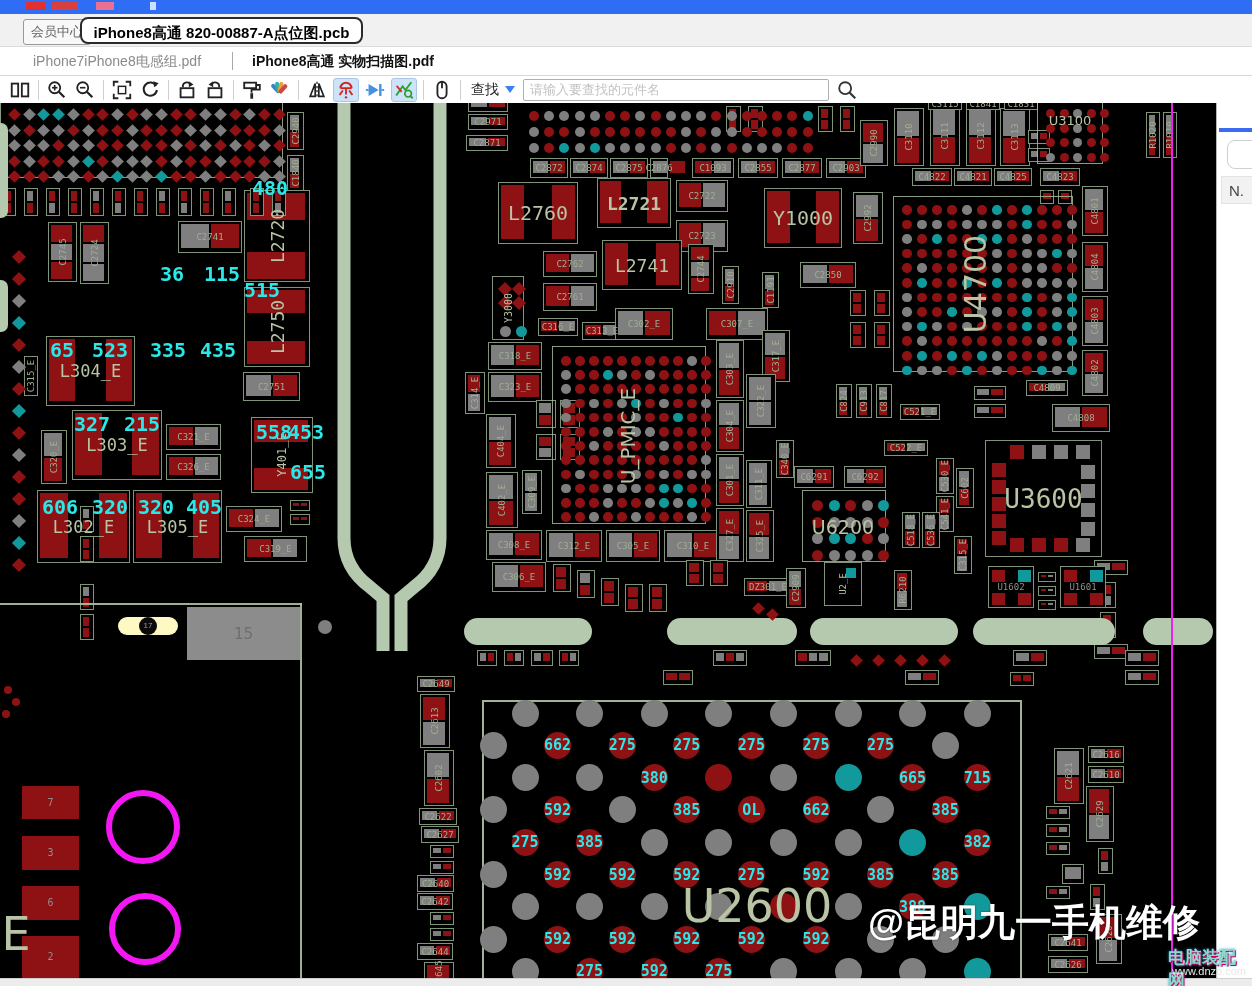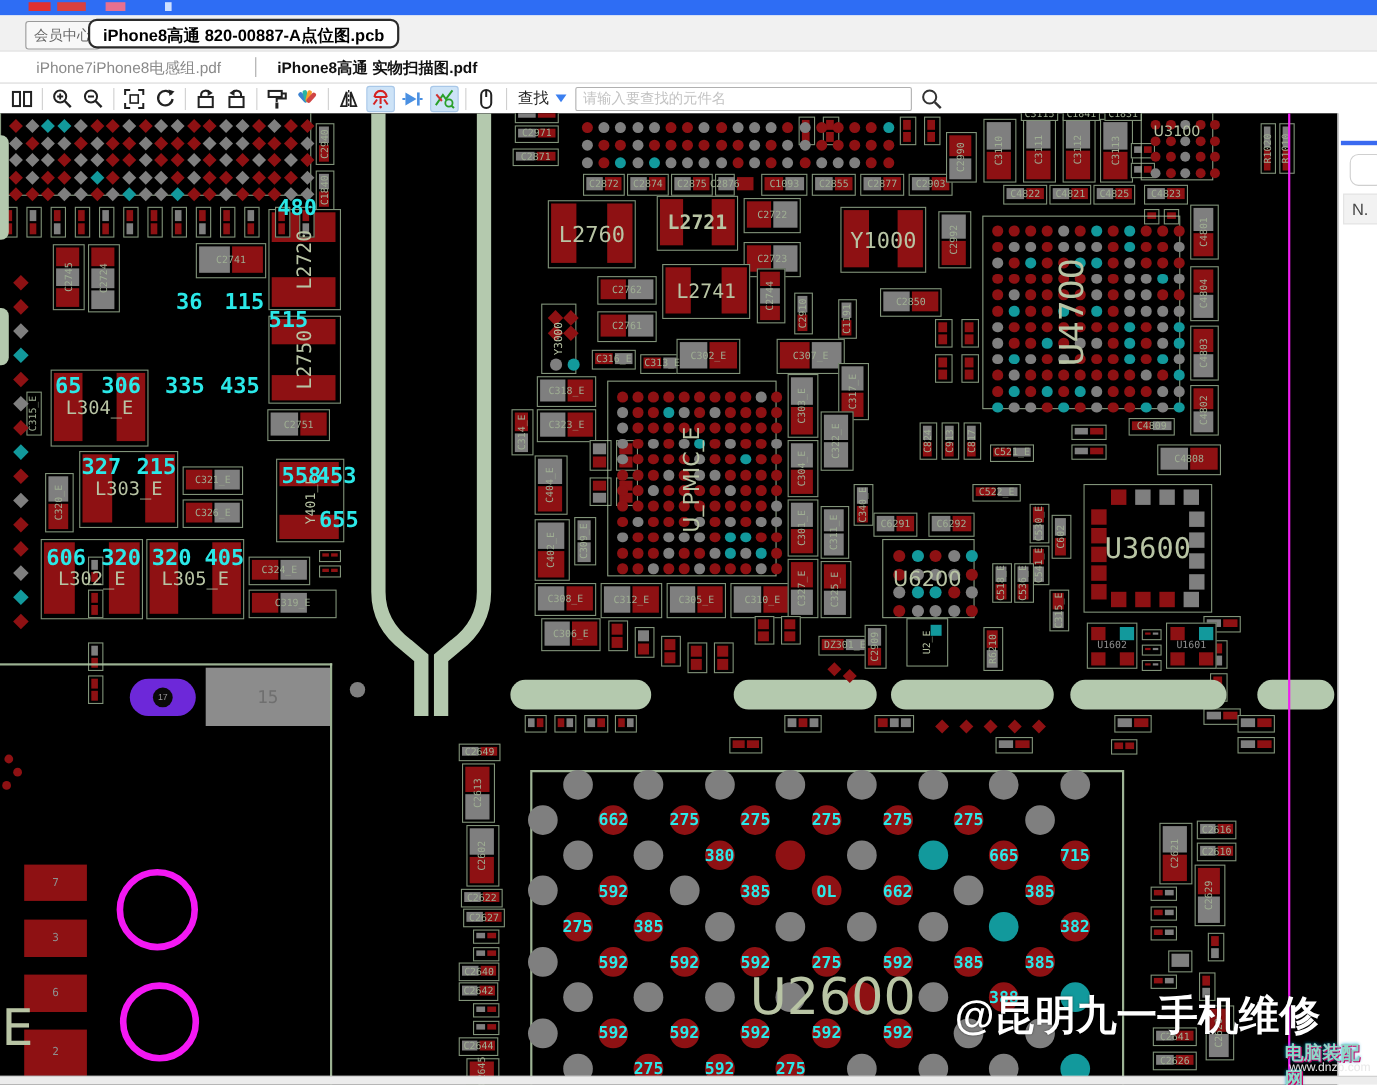--- a/index.html
+++ b/index.html
@@ -278,21 +278,21 @@
     <div class="comp" style="position: absolute; left: 133px; top: 387px; width: 89px; height: 73px;">
       <div style="position: absolute; background: rgb(142, 17, 19); left: 2px; top: 2px; width: 26.3333px; height: 65px;"></div>
       <div style="position: absolute; background: rgb(142, 17, 19); left: 58.6667px; top: 2px; width: 26.3333px; height: 65px;"></div>
       <span class="clabel" style="font-size: 17px; color: rgb(184, 196, 164);">L305_E</span>
     </div>
     <div class="comp" style="position: absolute; left: 226px; top: 403px; width: 56px; height: 26px;">
       <div style="position: absolute; background: rgb(142, 17, 19); left: 2px; top: 2px; width: 24px; height: 18px;"></div>
       <div style="position: absolute; background: rgb(127, 127, 127); left: 28px; top: 2px; width: 24px; height: 18px;"></div>
       <span class="clabel">C324_E</span>
     </div>
-    <div class="comp" style="position: absolute; left: 226px; top: 433px; width: 80px; height: 26px;">
+    <div class="comp" style="position: absolute; left: 244px; top: 433px; width: 63px; height: 26px;">
       <div style="position: absolute; background: rgb(142, 17, 19); left: 2px; top: 2px; width: 24px; height: 18px;"></div>
       <div style="position: absolute; background: rgb(127, 127, 127); left: 28px; top: 2px; width: 24px; height: 18px;"></div>
       <span class="clabel">C319_E</span>
     </div>
     <div class="comp" style="position: absolute; left: 468px; top: -5px; width: 40px; height: 14px;">
       <div style="position: absolute; background: rgb(127, 127, 127); left: 2px; top: 2px; width: 16px; height: 6px;"></div>
       <div style="position: absolute; background: rgb(142, 17, 19); left: 20px; top: 2px; width: 16px; height: 6px;"></div>
     </div>
     <div class="comp" style="position: absolute; left: 468px; top: 11px; width: 40px; height: 16px;">
       <div style="position: absolute; background: rgb(127, 127, 127); left: 2px; top: 2px; width: 16px; height: 8px;"></div>
@@ -1702,21 +1702,21 @@
     <div class="cyan" style="position: absolute; left: 718.8px; top: 868.4px; transform: translate(-50%, -50%); font-size: 15px; z-index: 6;">275</div>
     <div class="dot" style="position: absolute; left: 769.9px; top: 854.9px; width: 27px; height: 27px; border-radius: 50%; background: rgb(127, 127, 127);"></div>
     <div class="dot" style="position: absolute; left: 834.5px; top: 854.9px; width: 27px; height: 27px; border-radius: 50%; background: rgb(127, 127, 127);"></div>
     <div class="dot" style="position: absolute; left: 899.1px; top: 854.9px; width: 27px; height: 27px; border-radius: 50%; background: rgb(127, 127, 127);"></div>
     <div class="dot" style="position: absolute; left: 963.7px; top: 854.9px; width: 27px; height: 27px; border-radius: 50%; background: rgb(18, 153, 156);"></div>
     <div class="cyan" style="position: absolute; left: 252px; top: 73px; font-size: 20px;">480</div>
     <div class="cyan" style="position: absolute; left: 160px; top: 159px; font-size: 20px;">36</div>
     <div class="cyan" style="position: absolute; left: 204px; top: 159px; font-size: 20px;">115</div>
     <div class="cyan" style="position: absolute; left: 244px; top: 175px; font-size: 20px;">515</div>
     <div class="cyan" style="position: absolute; left: 50px; top: 235px; font-size: 20px;">65</div>
-    <div class="cyan" style="position: absolute; left: 92px; top: 235px; font-size: 20px;">306</div>
+    <div class="cyan" style="position: absolute; left: 92px; top: 235px; font-size: 20px;">523</div>
     <div class="cyan" style="position: absolute; left: 150px; top: 235px; font-size: 20px;">335</div>
     <div class="cyan" style="position: absolute; left: 200px; top: 235px; font-size: 20px;">435</div>
     <div class="cyan" style="position: absolute; left: 74px; top: 309px; font-size: 20px;">327</div>
     <div class="cyan" style="position: absolute; left: 124px; top: 309px; font-size: 20px;">215</div>
     <div class="cyan" style="position: absolute; left: 256px; top: 317px; font-size: 20px;">558</div>
     <div class="cyan" style="position: absolute; left: 288px; top: 317px; font-size: 20px;">453</div>
     <div class="cyan" style="position: absolute; left: 290px; top: 357px; font-size: 20px;">655</div>
     <div class="cyan" style="position: absolute; left: 42px; top: 392px; font-size: 20px;">606</div>
     <div class="cyan" style="position: absolute; left: 92px; top: 392px; font-size: 20px;">320</div>
     <div class="cyan" style="position: absolute; left: 138px; top: 392px; font-size: 20px;">320</div>
@@ -1736,21 +1736,21 @@
     <div style="position: absolute; left: -6px; top: 177px; width: 14px; height: 52px; border-radius: 7px; background: rgb(180, 201, 174);"></div>
     <div style="position: absolute; left: 1171px; top: 0px; width: 2px; height: 883px; background: rgb(239, 31, 239); z-index: 8;"></div>
     <div style="position: absolute; left: 0px; top: 500px; width: 302px; height: 2px; background: rgba(172, 196, 162, 0.9); z-index: 8;"></div>
     <div style="position: absolute; left: 300px; top: 500px; width: 2px; height: 383px; background: rgba(172, 196, 162, 0.9); z-index: 8;"></div>
     <div style="position: absolute; left: 106px; top: 687px; width: 74px; height: 74px; border: 6px solid rgb(243, 24, 243); border-radius: 50%; box-sizing: border-box;"></div>
     <div style="position: absolute; left: 109px; top: 790px; width: 72px; height: 72px; border: 6px solid rgb(243, 24, 243); border-radius: 50%; box-sizing: border-box;"></div>
     <div style="position: absolute; left: 22px; top: 683px; width: 57px; height: 33px; background: rgb(142, 17, 19); color: rgb(143, 143, 143); font-size: 10px; text-align: center; line-height: 33px; font-family: &quot;DejaVu Sans Mono&quot;, monospace;">7</div>
     <div style="position: absolute; left: 22px; top: 733px; width: 57px; height: 34px; background: rgb(142, 17, 19); color: rgb(143, 143, 143); font-size: 10px; text-align: center; line-height: 34px; font-family: &quot;DejaVu Sans Mono&quot;, monospace;">3</div>
     <div style="position: absolute; left: 22px; top: 783px; width: 57px; height: 34px; background: rgb(142, 17, 19); color: rgb(143, 143, 143); font-size: 10px; text-align: center; line-height: 34px; font-family: &quot;DejaVu Sans Mono&quot;, monospace;">6</div>
     <div style="position: absolute; left: 22px; top: 833px; width: 57px; height: 42px; background: rgb(142, 17, 19); color: rgb(143, 143, 143); font-size: 10px; text-align: center; line-height: 42px; font-family: &quot;DejaVu Sans Mono&quot;, monospace;">2</div>
-    <div style="position: absolute; left: 118px; top: 514px; width: 60px; height: 34px; background: #6d28d9; border-radius: 17px;">
+    <div style="position: absolute; left: 118px; top: 514px; width: 60px; height: 18px; background: #fef9c3; border-radius: 17px;">
       <div style="position: absolute; left: 50%; top: 50%; transform: translate(-50%, -50%); width: 18px; height: 18px; background: rgb(10, 10, 10); border-radius: 50%; color: rgb(154, 154, 154); font-size: 8px; text-align: center; line-height: 18px;">17</div>
     </div>
     <div style="position: absolute; left: 187px; top: 504px; width: 113px; height: 53px; background: rgb(140, 140, 140); color: rgb(111, 111, 111); font-size: 16px; text-align: center; line-height: 53px; font-family: &quot;DejaVu Sans Mono&quot;, monospace;">15</div>
     <div class="dot" style="position: absolute; left: 318px; top: 517px; width: 14px; height: 14px; background: rgb(127, 127, 127); border-radius: 50%;"></div>
     <div class="dot" style="position: absolute; left: 4px; top: 583px; width: 8px; height: 8px; background: rgb(142, 17, 19); border-radius: 50%;"></div>
     <div class="dot" style="position: absolute; left: 12px; top: 595px; width: 8px; height: 8px; background: rgb(142, 17, 19); border-radius: 50%;"></div>
     <div class="dot" style="position: absolute; left: 2px; top: 607px; width: 8px; height: 8px; background: rgb(142, 17, 19); border-radius: 50%;"></div>
     <div class="dot" style="position: absolute; left: 500px; top: 181px; width: 10px; height: 10px; background: rgb(142, 17, 19); transform: rotate(45deg);"></div>
     <div class="dot" style="position: absolute; left: 514px; top: 181px; width: 10px; height: 10px; background: rgb(142, 17, 19); transform: rotate(45deg);"></div>
     <div class="dot" style="position: absolute; left: 500px; top: 195px; width: 10px; height: 10px; background: rgb(142, 17, 19); transform: rotate(45deg);"></div>

